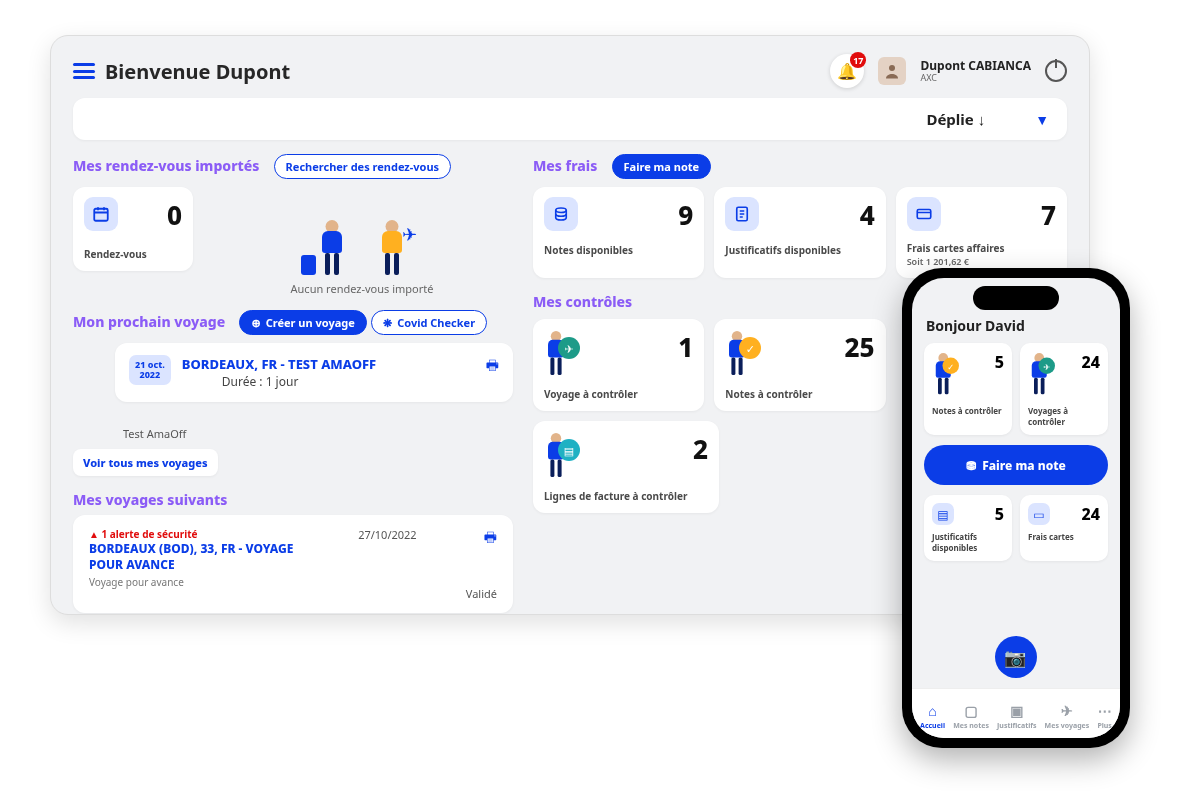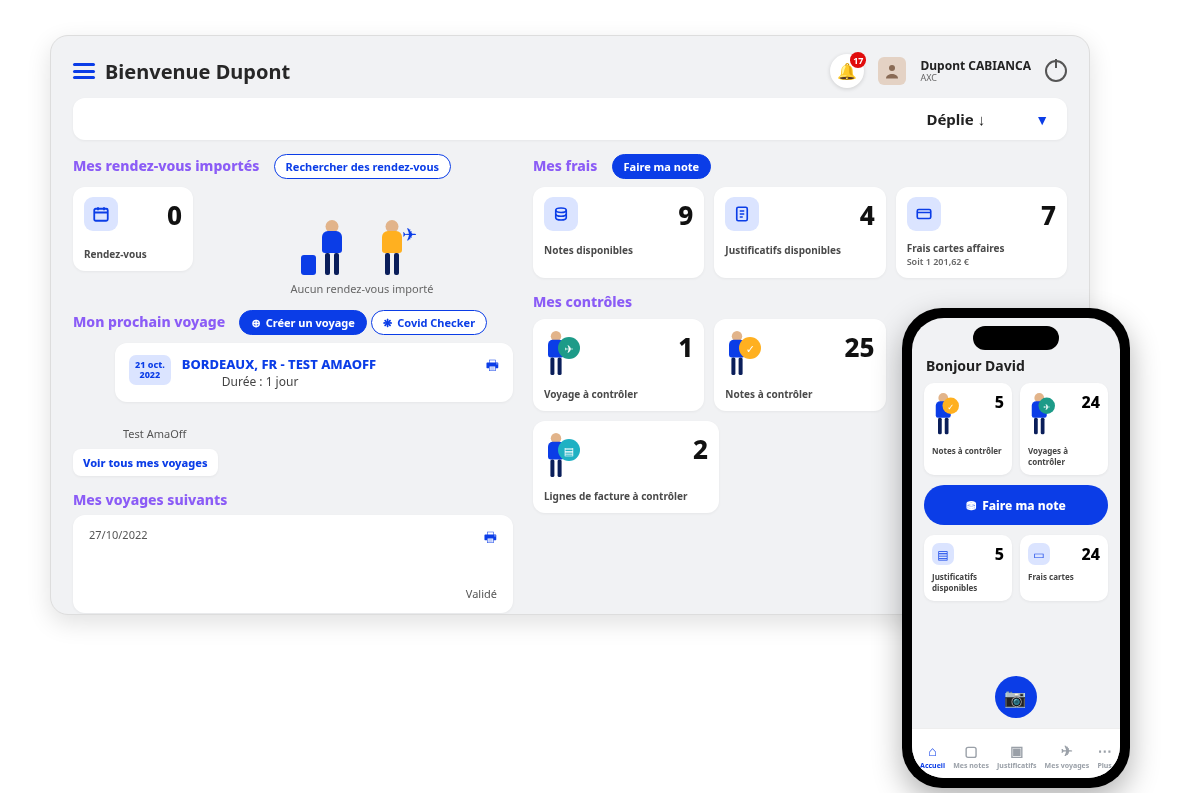--- a/index.html
+++ b/index.html
@@ -59,21 +59,21 @@
   .follow .desc{font-size:10px;color:#777;margin-top:2px;}
   .grid3{display:flex;gap:10px;}
   .cardR{flex:1;min-height:76px;}
   .cardR .small{margin-top:10px;}
   .sub2{font-size:9px;color:#666;font-weight:600;}
   .statperson{position:relative;width:32px;height:46px;margin-top:2px;}
   .diskicon{position:absolute;top:6px;left:14px;width:22px;height:22px;border-radius:50%;display:flex;align-items:center;justify-content:center;color:#fff;font-size:11px;}
   .diskA{background:#1d9b88;} .diskB{background:#ffb020;}
   .mt{margin-top:14px;}
   
-  .phone{position:absolute;right:70px;top:268px;width:228px;height:480px;background:#000;border-radius:40px;padding:10px;box-shadow:0 12px 30px rgba(0,0,0,.3);margin-top:40px;}
+  .phone{position:absolute;right:70px;top:268px;width:228px;height:480px;background:#000;border-radius:40px;padding:10px;box-shadow:0 12px 30px rgba(0,0,0,.3);}
   .screen{background:#f1f2f4;width:100%;height:100%;border-radius:32px;overflow:hidden;position:relative;padding:24px 12px 54px;}
   .notch{position:absolute;top:8px;left:50%;transform:translateX(-50%);width:86px;height:24px;background:#000;border-radius:14px;}
   .ptitle{font-size:14px;font-weight:700;margin:14px 0 8px 2px;color:#222;}
   .pgrid{display:flex;gap:8px;}
   .pcard{flex:1;background:#fff;border-radius:10px;padding:8px;box-shadow:0 1px 3px rgba(0,0,0,.06);}
   .pcard .top{display:flex;justify-content:space-between;align-items:flex-start;}
   .pnum{font-size:16px;font-weight:800;}
   .plabel{font-size:8px;font-weight:700;color:#444;margin-top:6px;}
   .bigbtn{margin:10px 0;background:#0B3DE7;color:#fff;font-weight:800;font-size:12px;border-radius:24px;height:40px;display:flex;align-items:center;justify-content:center;gap:6px;cursor:pointer;}
   .smicon{width:22px;height:22px;border-radius:7px;background:#dbe4ff;display:flex;align-items:center;justify-content:center;color:#0B3DE7;font-size:12px;}
@@ -189,20 +189,25 @@
           <div class="tripsub">Durée : 1 jour</div>
         </div>
         <span class="printer">🖶</span>
       </div>
       <div class="tripnote">Test AmaOff</div>
       <span class="linkbtn">Voir tous mes voyages</span>
 
       <h3 class="sect mt" style="display:block;">Mes voyages suivants</h3>
       <div class="card follow">
         <div class="meta">
+          <div>
+            <div class="alert"><span>▲</span> <span>1 alerte de sécurité</span></div>
+            <div class="tt">BORDEAUX (BOD), 33, FR - VOYAGE POUR AVANCE</div>
+            <div class="desc">Voyage pour avance</div>
+          </div>
           <div class="dt">27/10/2022</div>
           <div style="display:flex;flex-direction:column;align-items:flex-end;gap:12px;">
             <span class="printer" style="margin:0">🖶</span>
             <div class="status">Validé</div>
           </div>
         </div>
       </div>
     </div>
 
     <div class="colR">

